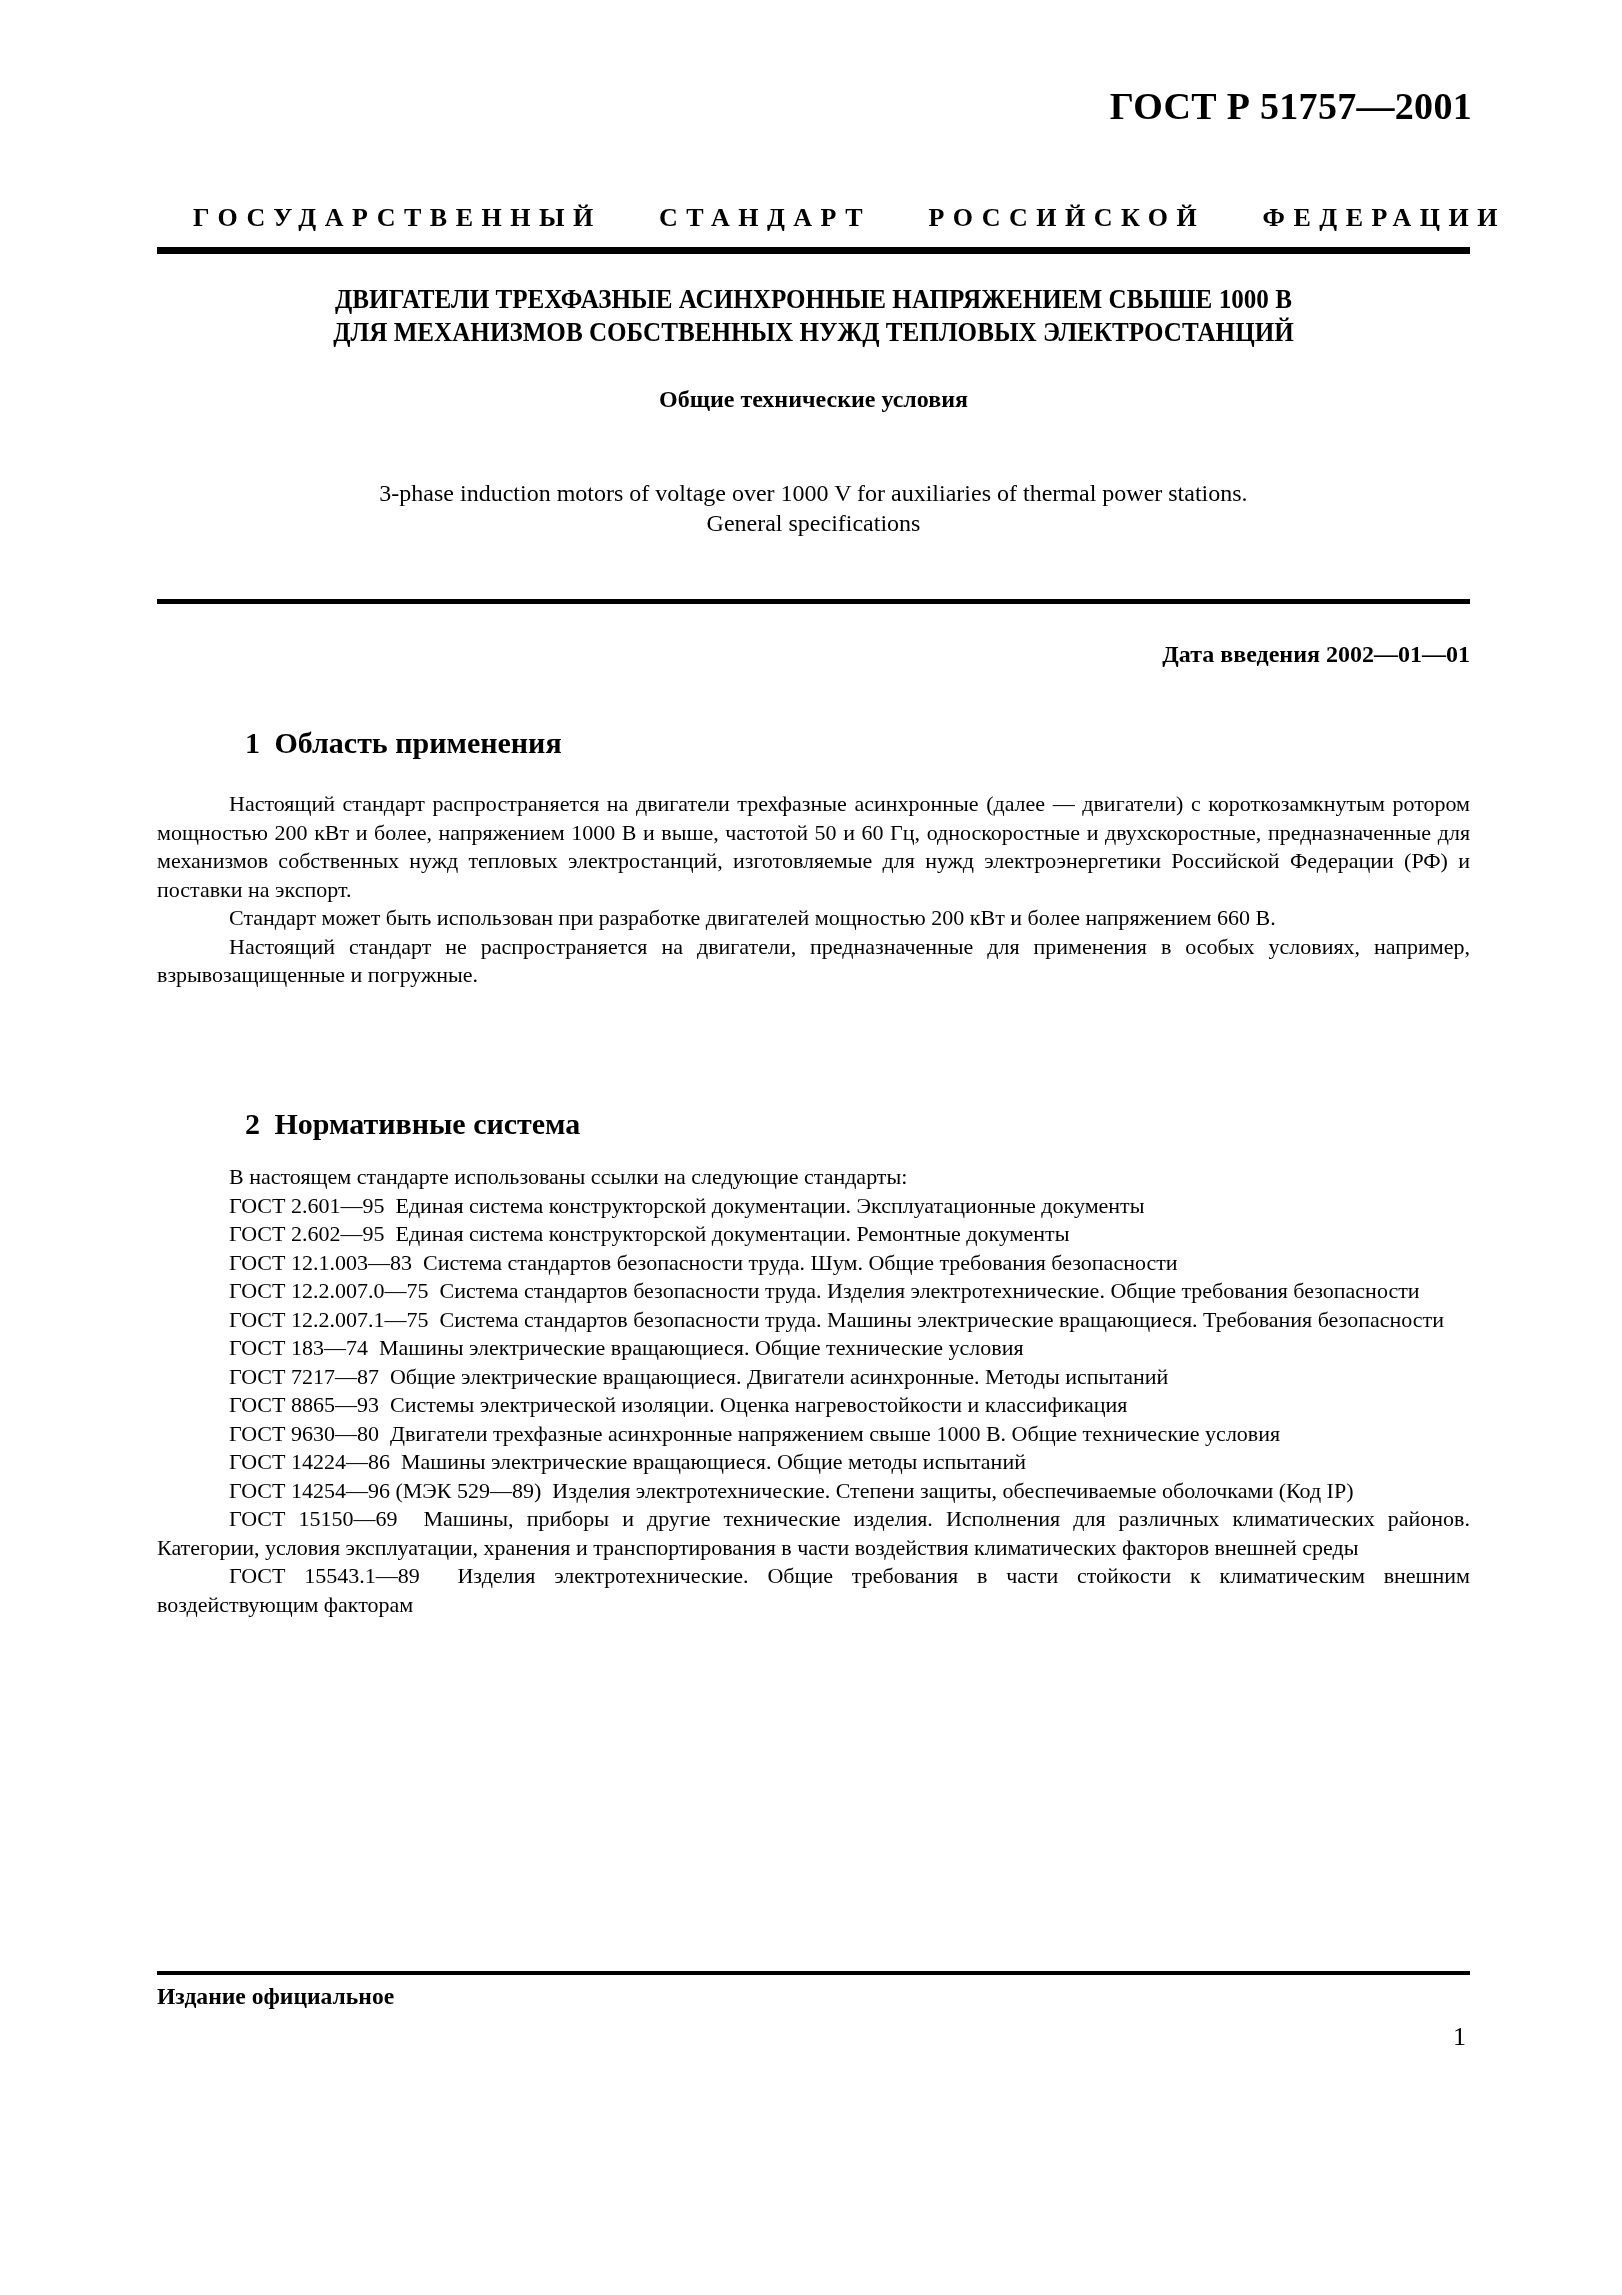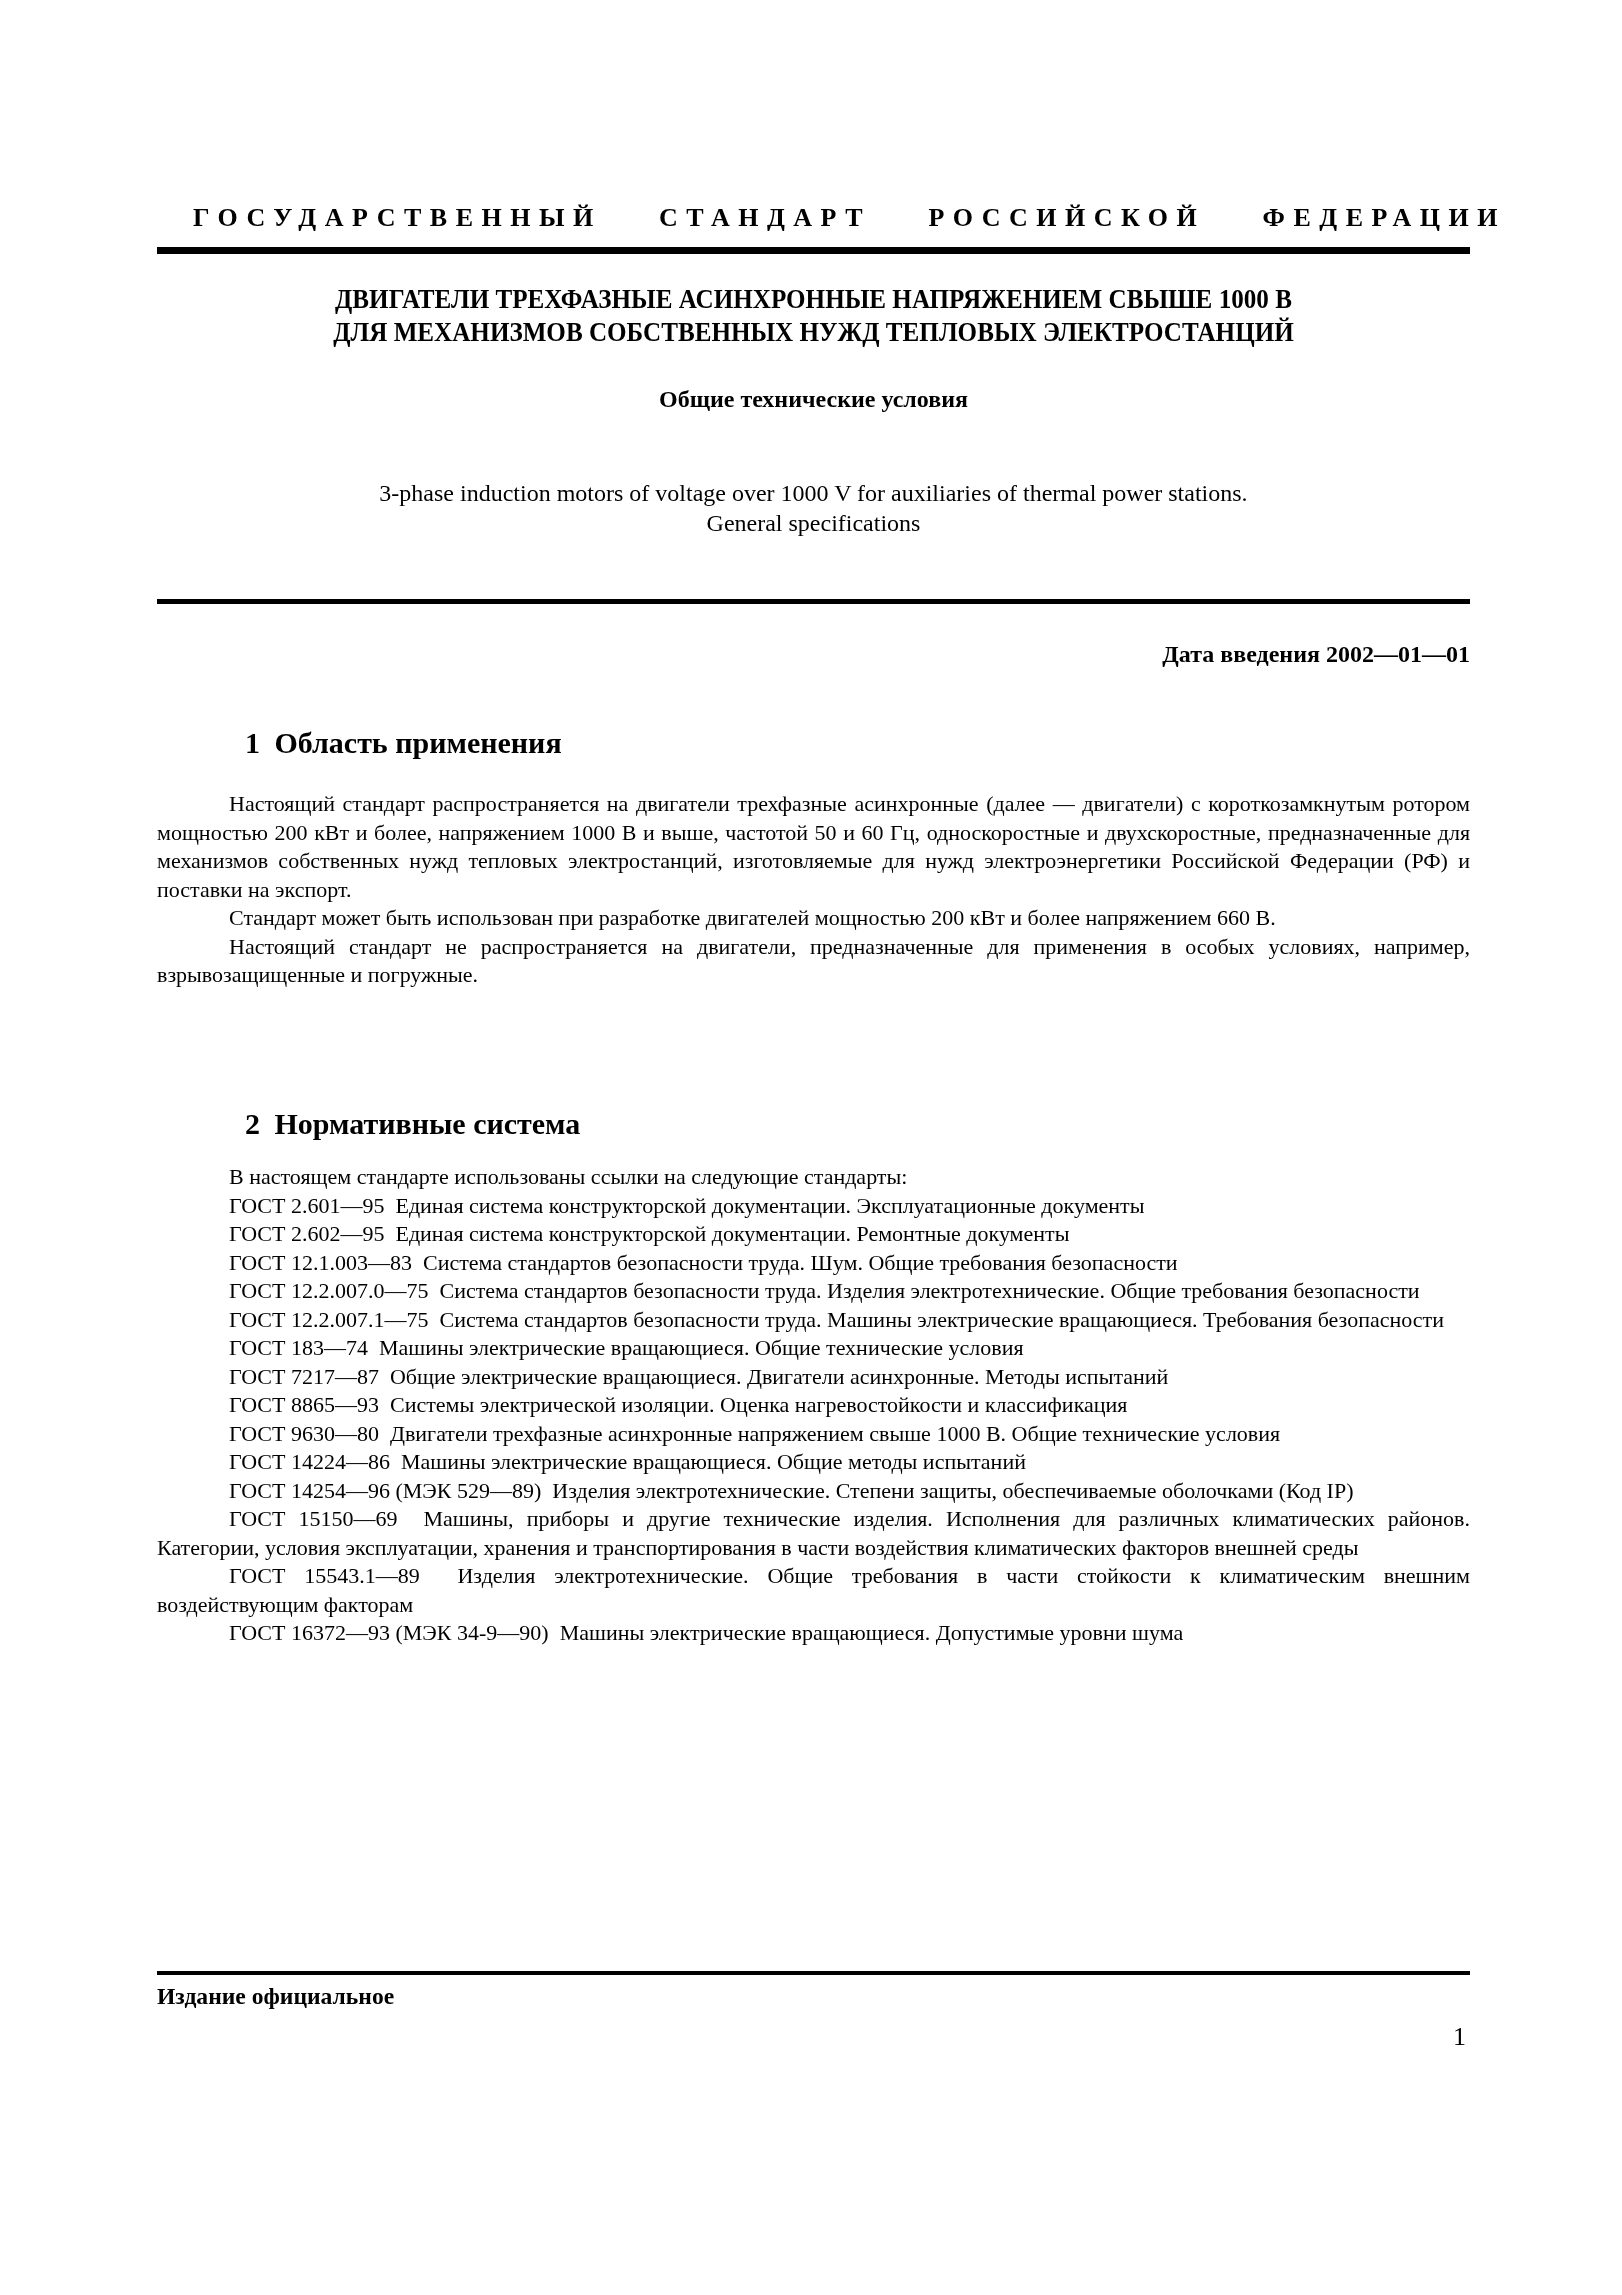--- a/index.html
+++ b/index.html
@@ -22,20 +22,21 @@
   .ref-code { white-space: nowrap; }
   .ref-code::after { content: "\00a0\00a0"; }
   .footer-label { left: 157px; top: 1983px; font-size: 23.6px; font-weight: bold; white-space: nowrap; }
   .page-number { right: 156px; top: 2022px; font-size: 26px; }
 </style>
 </head>
 <body>
 
 <div class="page">
 
+  <div class="abs doc-code">ГОСТ Р 51757—2001</div>
 
   <div class="abs spaced-title">ГОСУДАРСТВЕННЫЙ СТАНДАРТ РОССИЙСКОЙ ФЕДЕРАЦИИ</div>
   <div class="abs rule-thick" style="top:247px;"></div>
 
   <div class="abs main-title">
     <div>ДВИГАТЕЛИ ТРЕХФАЗНЫЕ АСИНХРОННЫЕ НАПРЯЖЕНИЕМ СВЫШЕ 1000 В</div>
     <div>ДЛЯ МЕХАНИЗМОВ СОБСТВЕННЫХ НУЖД ТЕПЛОВЫХ ЭЛЕКТРОСТАНЦИЙ</div>
   </div>
 
   <div class="abs subtitle">Общие технические условия</div>
@@ -71,21 +72,20 @@
     <p class="ref"><span class="ref-code">ГОСТ 12.2.007.0—75</span><span>Система стандартов безопасности труда. Изделия электротехнические. Общие требования безопасности</span></p>
     <p class="ref"><span class="ref-code">ГОСТ 12.2.007.1—75</span><span>Система стандартов безопасности труда. Машины электрические вращающиеся. Требования безопасности</span></p>
     <p class="ref"><span class="ref-code">ГОСТ 183—74</span><span>Машины электрические вращающиеся. Общие технические условия</span></p>
     <p class="ref"><span class="ref-code">ГОСТ 7217—87</span><span>Общие электрические вращающиеся. Двигатели асинхронные. Методы испытаний</span></p>
     <p class="ref"><span class="ref-code">ГОСТ 8865—93</span><span>Системы электрической изоляции. Оценка нагревостойкости и классификация</span></p>
     <p class="ref"><span class="ref-code">ГОСТ 9630—80</span><span>Двигатели трехфазные асинхронные напряжением свыше 1000 В. Общие технические условия</span></p>
     <p class="ref"><span class="ref-code">ГОСТ 14224—86</span><span>Машины электрические вращающиеся. Общие методы испытаний</span></p>
     <p class="ref"><span class="ref-code">ГОСТ 14254—96 (МЭК 529—89)</span><span>Изделия электротехнические. Степени защиты, обеспечиваемые оболочками (Код IP)</span></p>
     <p class="ref"><span class="ref-code">ГОСТ 15150—69</span><span>Машины, приборы и другие технические изделия. Исполнения для различных климатических районов. Категории, условия эксплуатации, хранения и транспортирования в части воздействия климатических факторов внешней среды</span></p>
     <p class="ref"><span class="ref-code">ГОСТ 15543.1—89</span><span>Изделия электротехнические. Общие требования в части стойкости к климатическим внешним воздействующим факторам</span></p>
-    <p class="ref"><span class="ref-code">ГОСТ 16372—93 (МЭК 34-9—90)</span><span>Машины электрические вращающиеся. Допустимые уровни шума</span></p>
   </div>
 
   <div class="abs rule-footer" style="top:1971px;"></div>
   <div class="abs footer-label">Издание официальное</div>
   <div class="abs page-number">1</div>
 
 </div>
 
 
 </body></html>

